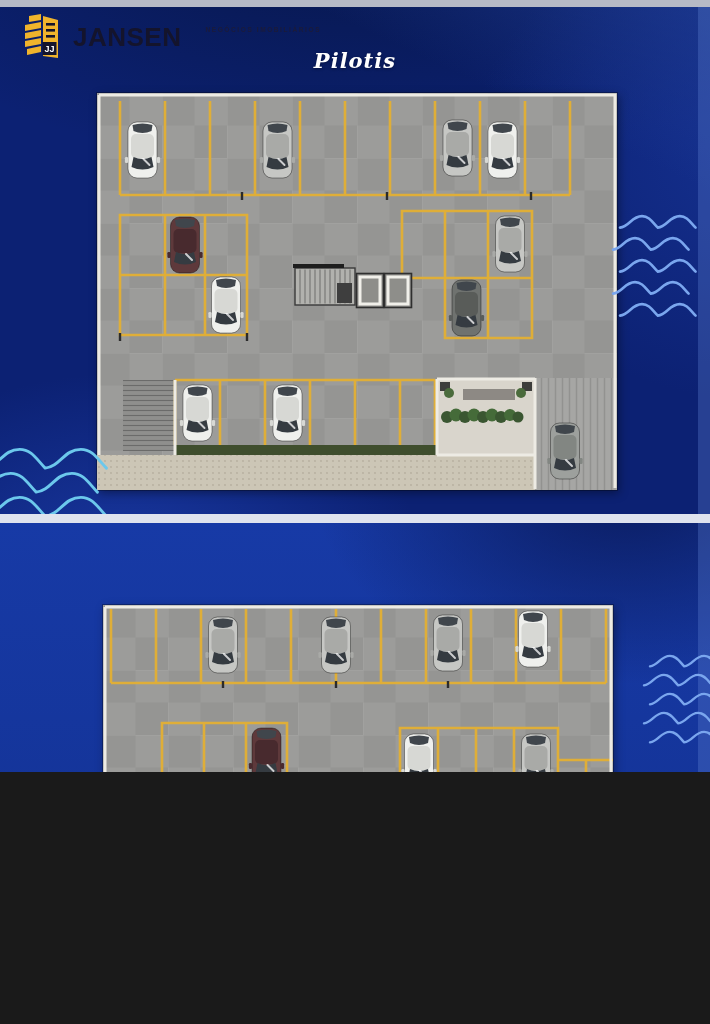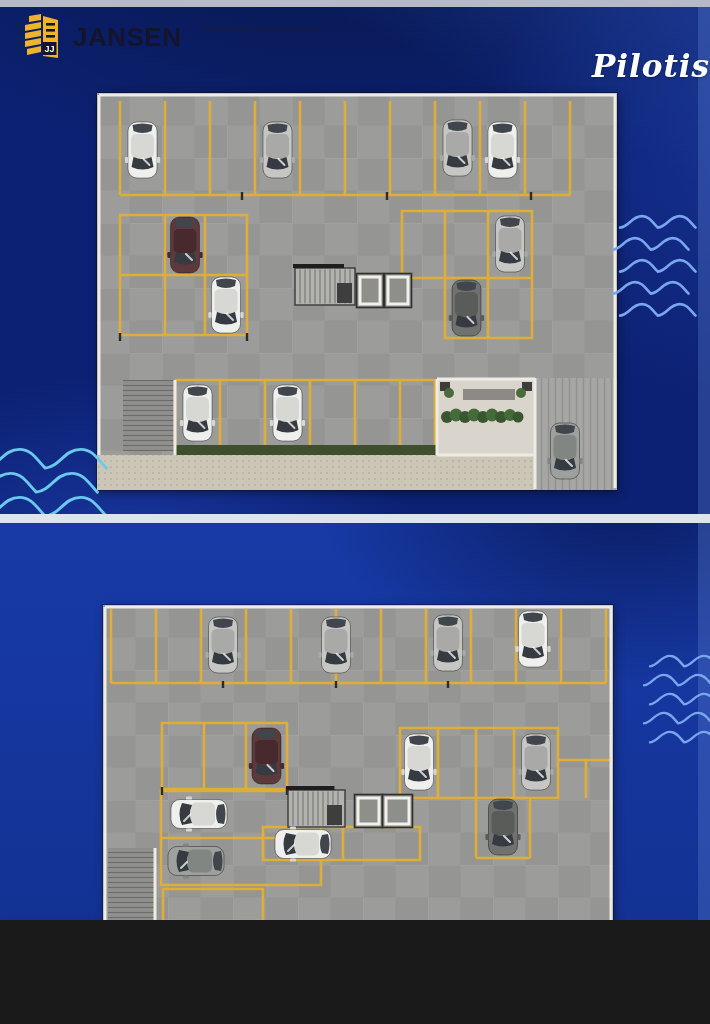--- a/index.html
+++ b/index.html
@@ -1,16 +1,16 @@
 <!DOCTYPE html>
 <html style="--navy: #0c2173; --royal: #16379f; --strip: #dfe3ee; --wave-blue: #7aa6ee; --wave-cyan: #6cc8ec; --brand-yellow: #f0b42c; --brand-text: #14142c; --stall-yellow: #dfae38; --floor-gray: #9c9c9a; --title-white: #ffffff;"><head>
 <meta charset="utf-8">
 <style>
   html,body{margin:0;padding:0;background:#1a1a1a;}
-  .canvas{position:relative;width:710px;height:920px;overflow:hidden;
+  .canvas{position:relative;width:710px;height:772px;overflow:hidden;
     background:#737373;font-family:"Liberation Sans",sans-serif;}
   .strip-top{position:absolute;left:0;top:0;width:100%;height:7px;background:#b6bac6;z-index:5;}
   .divider{position:absolute;left:0;top:514px;width:100%;height:9px;background:#dfe3ee;z-index:4;}
   .strip-bottom{position:absolute;left:0;top:1007px;width:100%;height:17px;background:#dfe3ee;z-index:4;}
   .right-band{position:absolute;top:7px;right:0;width:12px;height:1000px;background:rgba(95,130,210,.32);z-index:1;}
   .sec1{position:absolute;left:0;top:7px;width:100%;height:507px;background:
     linear-gradient(205deg, rgba(36,68,160,.55) 0%, rgba(36,68,160,0) 22%),
     radial-gradient(75% 65% at 18% 108%, rgba(26,58,166,.85) 0%, rgba(26,58,166,0) 55%),
     radial-gradient(70% 80% at 108% 30%, rgba(23,52,150,.8) 0%, rgba(23,52,150,0) 60%),
     radial-gradient(120% 90% at 50% -25%, #061543 0%, rgba(6,21,67,0) 65%),
@@ -18,22 +18,22 @@
   .sec2{position:absolute;left:0;top:523px;width:100%;height:484px;background:
     radial-gradient(80% 75% at 88% -8%, #0a1b5e 0%, rgba(10,27,94,0) 55%),
     radial-gradient(95% 55% at 10% 110%, #081c60 0%, rgba(8,28,96,0) 55%),
     linear-gradient(#173aa6,#123090);}
   .logo{position:absolute;left:22px;top:13px;display:flex;align-items:center;gap:7px;z-index:3;}
   .logo-text{display:flex;flex-direction:row;gap:24px;}
   .logo-name{font-family:"Liberation Sans",sans-serif;font-weight:800;font-size:26px;
     color:var(--brand-text,#14142c);letter-spacing:.5px;line-height:1;}
   .logo-sub{font-family:"Liberation Sans",sans-serif;font-weight:700;font-size:6.5px;
     color:#1b1b3a;letter-spacing:1.6px;margin-top:2px;white-space:nowrap;}
-  .section-title{position:absolute;left:0;width:100%;margin:0;text-align:right;color:#ffffff;
-    font-family:"DejaVu Serif",serif;font-style:italic;font-weight:700;font-size:31px;
+  .section-title{position:absolute;left:0;width:100%;margin:0;text-align:center;color:#ffffff;
+    font-family:"DejaVu Serif",serif;font-style:italic;font-weight:700;font-size:21px;
     letter-spacing:1px;z-index:3;text-shadow:0 1px 3px rgba(0,0,0,.35);}
   #title1{top:48px;}
   #title2{top:556px;}
   .plan{position:absolute;z-index:2;box-shadow:0 0 0 1px rgba(0,0,0,.28), 2px 3px 9px rgba(0,0,0,.38);}
   #plan0{left:97px;top:93px;width:520px;height:397px;}
   #plan1{left:103px;top:605px;width:510px;height:402px;}
   .plan-svg{display:block;width:100%;height:100%;}
   .waves{position:absolute;z-index:3;overflow:visible;pointer-events:none;}
 </style>
 </head>

